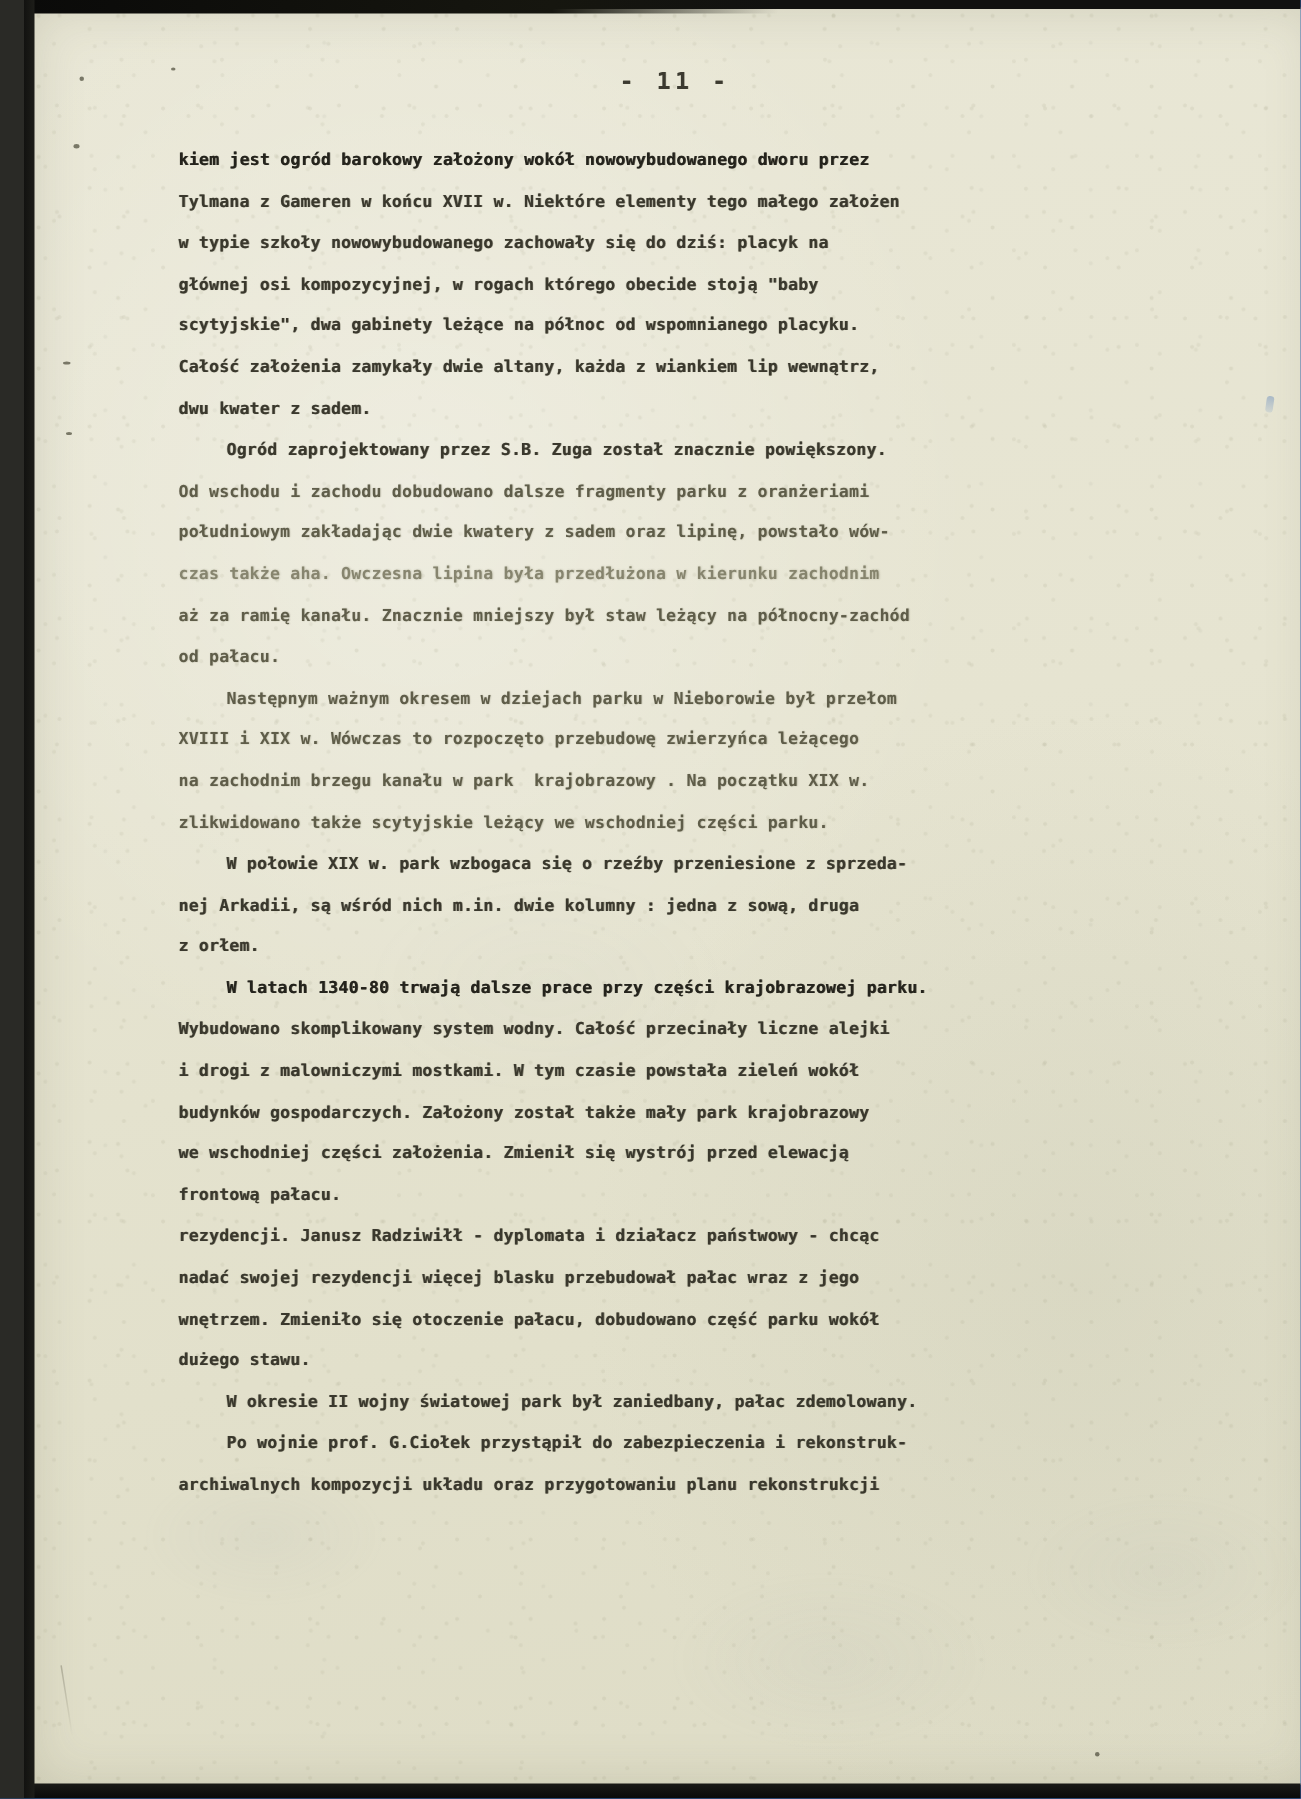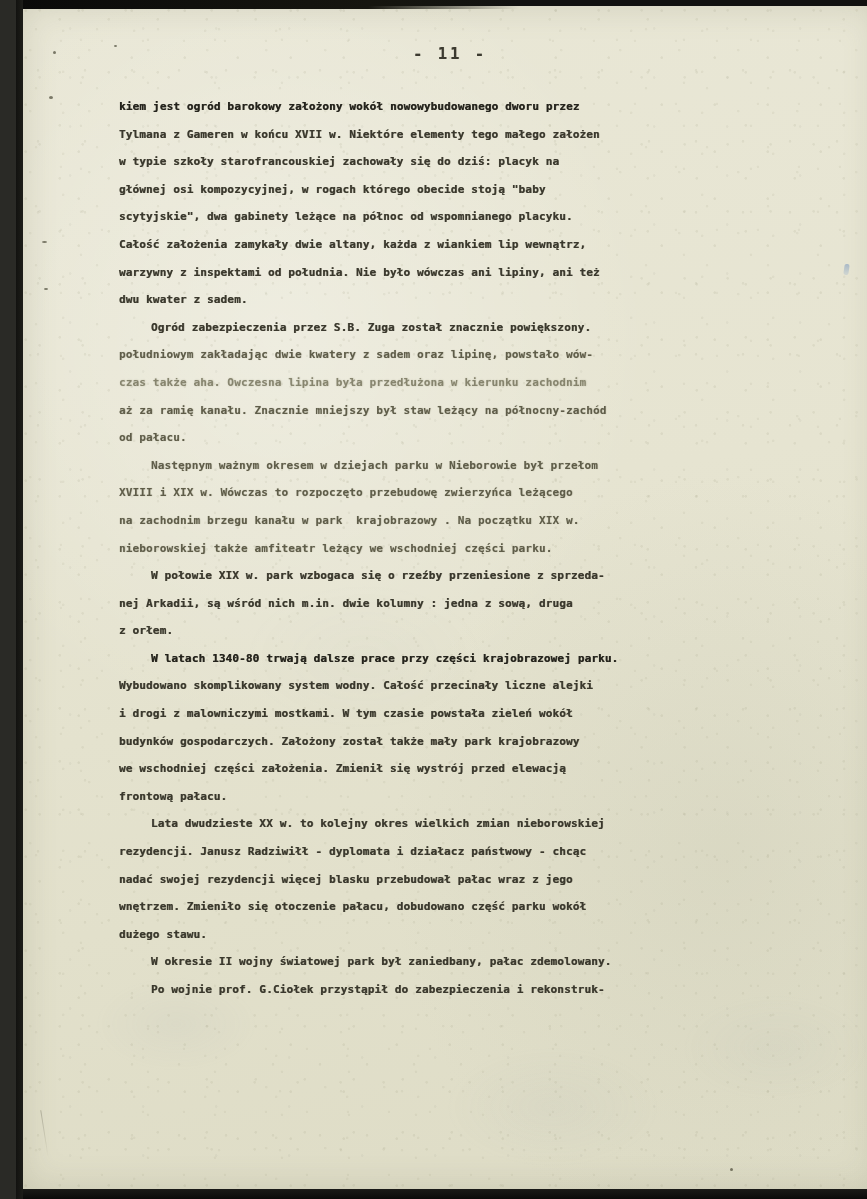--- a/index.html
+++ b/index.html
@@ -182,51 +182,51 @@
     <div class="speck" style="left:22px;  top:283px; width:4px; height:2px;"></div>
     <div class="speck" style="left:708px; top:1163px; width:3px; height:3px;"></div>
     <div class="blue-mark" style="left:822px; top:259px;"></div>
     <div class="scratch" style="left:22px; top:1105px; height:48px; transform:rotate(-9deg);"></div>
 
     <div class="page-number">-  11  -</div>
 
     <div class="body">
         <div class="line ink-strong">kiem jest ogród barokowy założony wokół nowowybudowanego dworu przez</div>
         <div class="line ink-mid">Tylmana z Gameren w końcu XVII w. Niektóre elementy tego małego założen</div>
-        <div class="line ink-mid">w typie szkoły starofrancouskiej zachowały się do dziś: placyk na</div>
+        <div class="line ink-mid">w typie szkoły nowowybudowanego zachowały się do dziś: placyk na</div>
         <div class="line ink-mid">głównej osi kompozycyjnej, w rogach którego obecide stoją "baby</div>
         <div class="line ink-mid">scytyjskie", dwa gabinety leżące na północ od wspomnianego placyku.</div>
         <div class="line ink-mid">Całość założenia zamykały dwie altany, każda z wiankiem lip wewnątrz,</div>
-        <div class="line ink-mid">warzywny z inspektami od południa. Nie było wówczas ani lipiny, ani też</div>
         <div class="line ink-mid">dwu kwater z sadem.</div>
-        <div class="line ink-mid indent">Ogród zabezpieczenia przez S.B. Zuga został znacznie powiększony.</div>
+        <div class="line ink-mid indent">Ogród zaprojektowany przez S.B. Zuga został znacznie powiększony.</div>
+        <div class="line ink-light">Od wschodu i zachodu dobudowano dalsze fragmenty parku z oranżeriami</div>
         <div class="line ink-light">południowym zakładając dwie kwatery z sadem oraz lipinę, powstało wów-</div>
         <div class="line ink-faint">czas także aha. Owczesna lipina była przedłużona w kierunku zachodnim</div>
         <div class="line ink-light">aż za ramię kanału. Znacznie mniejszy był staw leżący na północny-zachód</div>
         <div class="line ink-light">od pałacu.</div>
         <div class="line ink-light indent">Następnym ważnym okresem w dziejach parku w Nieborowie był przełom</div>
         <div class="line ink-light">XVIII i XIX w. Wówczas to rozpoczęto przebudowę zwierzyńca leżącego</div>
         <div class="line ink-light">na zachodnim brzegu kanału w park  krajobrazowy . Na początku XIX w.</div>
-        <div class="line ink-light">nieborowskiej także amfiteatr leżący we wschodniej części parku.</div>
+        <div class="line ink-light">zlikwidowano także scytyjskie leżący we wschodniej części parku.</div>
         <div class="line ink-mid indent">W połowie XIX w. park wzbogaca się o rzeźby przeniesione z sprzeda-</div>
         <div class="line ink-mid">nej Arkadii, są wśród nich m.in. dwie kolumny : jedna z sową, druga</div>
         <div class="line ink-mid">z orłem.</div>
         <div class="line ink-strong indent">W latach 1340-80 trwają dalsze prace przy części krajobrazowej parku.</div>
         <div class="line ink-mid">Wybudowano skomplikowany system wodny. Całość przecinały liczne alejki</div>
         <div class="line ink-mid">i drogi z malowniczymi mostkami. W tym czasie powstała zieleń wokół</div>
         <div class="line ink-mid">budynków gospodarczych. Założony został także mały park krajobrazowy</div>
         <div class="line ink-mid">we wschodniej części założenia. Zmienił się wystrój przed elewacją</div>
         <div class="line ink-mid">frontową pałacu.</div>
-        <div class="line ink-mid indent">Lata dwudzieste XX w. to kolejny okres wielkich zmian nieborowskiej</div>
         <div class="line ink-mid">rezydencji. Janusz Radziwiłł - dyplomata i działacz państwowy - chcąc</div>
         <div class="line ink-mid">nadać swojej rezydencji więcej blasku przebudował pałac wraz z jego</div>
         <div class="line ink-mid">wnętrzem. Zmieniło się otoczenie pałacu, dobudowano część parku wokół</div>
         <div class="line ink-mid">dużego stawu.</div>
         <div class="line ink-mid indent">W okresie II wojny światowej park był zaniedbany, pałac zdemolowany.</div>
         <div class="line ink-mid indent">Po wojnie prof. G.Ciołek przystąpił do zabezpieczenia i rekonstruk-</div>
+        <div class="line ink-mid">archiwalnych kompozycji układu oraz przygotowaniu planu rekonstrukcji</div>
       </div>
   </div>
 
   <div class="edge edge-top"></div>
   <div class="edge edge-top-dark"></div>
   <div class="edge edge-bottom"></div>
   <div class="edge edge-left"></div>
   <div class="edge edge-right"></div>
 </div>
 

